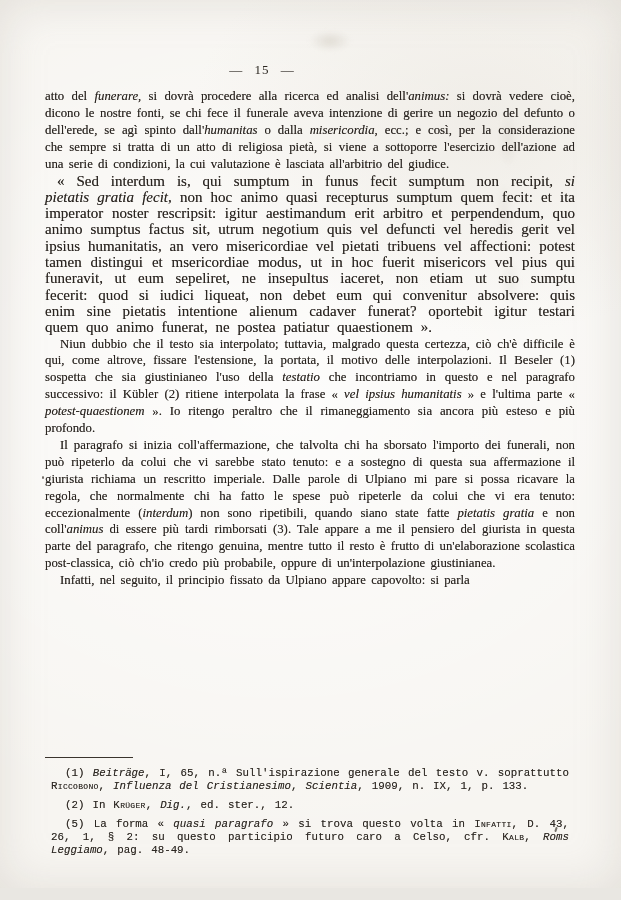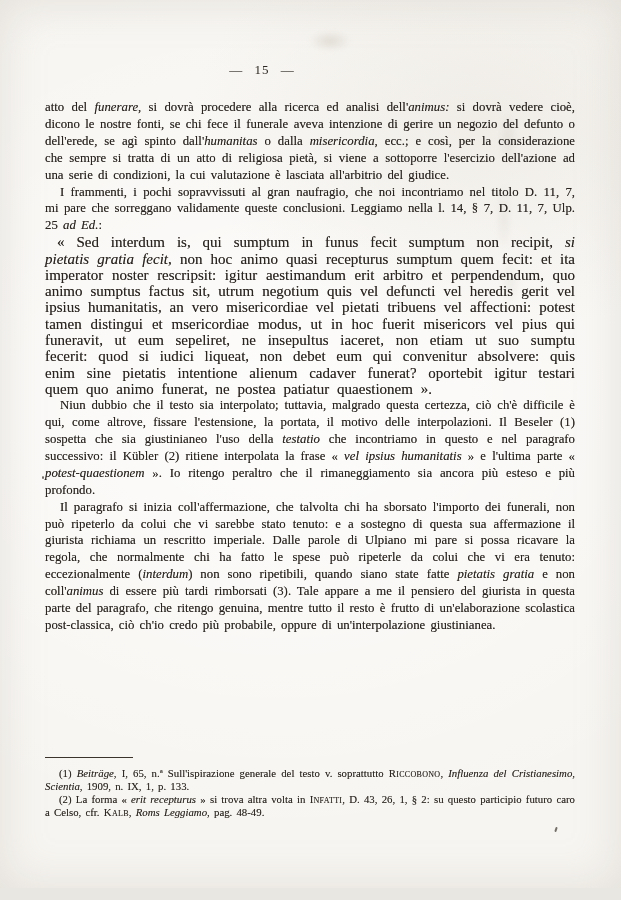--- a/index.html
+++ b/index.html
@@ -19,21 +19,21 @@
     box-shadow:inset 0 0 46px rgba(176,170,158,.28);
     color:#2a2521;
   }
   .pageno{
     position:absolute;top:62px;left:0;width:524px;
     text-align:center;
     font-size:13px;letter-spacing:1px;word-spacing:7px;
     color:#2c2722;
   }
   .textcol{
-    position:absolute;top:99px;left:45px;width:530px;
+    position:absolute;top:88px;left:45px;width:530px;
     font-size:12.8px;line-height:16.9px;
     text-align:justify;
     word-spacing:2px;
     text-shadow:0 0 .4px rgba(46,40,34,.55);
   }
   .textcol p{margin:0;}
   .textcol p.ind{text-indent:15px;}
   .quote{
     margin:6px 104px 10px 21px;
     font-size:15px;line-height:16.3px;
@@ -46,21 +46,21 @@
     font-size:10.8px;line-height:12.9px;
     text-align:justify;
     word-spacing:1.5px;
     color:#2d2823;
     text-shadow:0 0 .3px rgba(46,40,34,.5);
   }
   .fnrule{
     width:88px;height:1px;background:#3a342d;
     margin:0 0 9px 0;border:0;
   }
-  .footnotes p{margin:0;text-indent:14px;}
+  .footnotes p{margin:6px;text-indent:14px;font-family:Liberation Mono, monospace;}
   .run-italic{font-style:italic;}
   .run-smallcaps{font-variant:small-caps;letter-spacing:.3px;}
   .speck{position:absolute;background:#4a443c;border-radius:50%;}
   .speck.dot{left:42px;top:476px;width:2px;height:3px;opacity:.8;}
   .speck.tick{left:555px;top:827px;width:2px;height:5px;transform:rotate(18deg);opacity:.75;border-radius:1px;}
   .ghost{
     position:absolute;left:496px;top:95px;width:40px;height:220px;
     background:
       radial-gradient(ellipse 14px 40px at 30% 20%, rgba(190,185,175,.22), transparent 70%),
       radial-gradient(ellipse 12px 50px at 20% 55%, rgba(190,185,175,.18), transparent 70%),
@@ -78,28 +78,29 @@
 
 <div class="sheet">
 
   <div class="smudge"></div>
   <div class="ghost"></div>
 
   <div class="pageno">— 15 —</div>
 
   <div class="textcol">
     <p><span>atto del </span><span class="run-italic">funerare</span><span>, si dovrà procedere alla ricerca ed analisi dell'</span><span class="run-italic">animus:</span><span> si dovrà vedere cioè, dicono le nostre fonti, se chi fece il funerale aveva intenzione di gerire un negozio del defunto o dell'erede, se agì spinto dall'</span><span class="run-italic">humanitas</span><span> o dalla </span><span class="run-italic">misericordia</span><span>, ecc.; e così, per la considerazione che sempre si tratta di un atto di religiosa pietà, si viene a sottoporre l'esercizio dell'azione ad una serie di condizioni, la cui valutazione è lasciata all'arbitrio del giudice.</span></p>
-    <p class="ind"><span>I frammenti, i pochi sopravvissuti al gran naufragio, che noi incontriamo nel titolo D. 11, 7, mi pare che sorreggano validamente queste conclusioni. Leggiamo nella l. 14, § 7, D. 11, 7, Ulp. 25 </span><span class="run-italic">ad Ed.</span><span>:</span></p>
     <p class="quote"><span>« Sed interdum is, qui sumptum in funus fecit sumptum non recipit, </span><span class="run-italic">si pietatis gratia fecit</span><span>, non hoc animo quasi recepturus sumptum quem fecit: et ita imperator noster rescripsit: igitur aestimandum erit arbitro et perpendendum, quo animo sumptus factus sit, utrum negotium quis vel defuncti vel heredis gerit vel ipsius humanitatis, an vero misericordiae vel pietati tribuens vel affectioni: potest tamen distingui et msericordiae modus, ut in hoc fuerit misericors vel pius qui funeravit, ut eum sepeliret, ne insepultus iaceret, non etiam ut suo sumptu fecerit: quod si iudici liqueat, non debet eum qui convenitur absolvere: quis enim sine pietatis intentione alienum cadaver funerat? oportebit igitur testari quem quo animo funerat, ne postea patiatur quaestionem ».</span></p>
     <p class="ind"><span>Niun dubbio che il testo sia interpolato; tuttavia, malgrado questa certezza, ciò ch'è difficile è qui, come altrove, fissare l'estensione, la portata, il motivo delle interpolazioni. Il Beseler (1) sospetta che sia giustinianeo l'uso della </span><span class="run-italic">testatio</span><span> che incontriamo in questo e nel paragrafo successivo: il Kübler (2) ritiene interpolata la frase « </span><span class="run-italic">vel ipsius humanitatis</span><span> » e l'ultima parte « </span><span class="run-italic">potest-quaestionem</span><span> ». Io ritengo peraltro che il rimaneggiamento sia ancora più esteso e più profondo.</span></p>
     <p class="ind"><span>Il paragrafo si inizia coll'affermazione, che talvolta chi ha sborsato l'importo dei funerali, non può ripeterlo da colui che vi sarebbe stato tenuto: e a sostegno di questa sua affermazione il giurista richiama un rescritto imperiale. Dalle parole di Ulpiano mi pare si possa ricavare la regola, che normalmente chi ha fatto le spese può ripeterle da colui che vi era tenuto: eccezionalmente (</span><span class="run-italic">interdum</span><span>) non sono ripetibili, quando siano state fatte </span><span class="run-italic">pietatis gratia</span><span> e non coll'</span><span class="run-italic">animus</span><span> di essere più tardi rimborsati (3). Tale appare a me il pensiero del giurista in questa parte del paragrafo, che ritengo genuina, mentre tutto il resto è frutto di un'elaborazione scolastica post-classica, ciò ch'io credo più probabile, oppure di un'interpolazione giustinianea.</span></p>
+    <p class="ind"><span>Infatti, nel seguito, il principio fissato da Ulpiano appare capovolto: si parla</span></p>
   </div>
 
   <div class="footnotes">
     <hr class="fnrule">
     <p><span>(1) </span><span class="run-italic">Beiträge</span><span>, I, 65, n.ª Sull'ispirazione generale del testo v. soprattutto </span><span class="run-smallcaps">Riccobono</span><span>, </span><span class="run-italic">Influenza del Cristianesimo</span><span>, </span><span class="run-italic">Scientia</span><span>, 1909, n. IX, 1, p. 133.</span></p>
-    <p><span>(2) La forma « </span><span class="run-italic">erit recepturus</span><span> » si trova altra volta in </span><span class="run-smallcaps">Infatti</span><span>, D. 43, 26, 1, § 2: su questo participio futuro caro a Celso, cfr. </span><span class="run-smallcaps">Kalb</span><span>, </span><span class="run-italic">Roms Leggiamo</span><span>, pag. 48-49.</span></p>
+    <p><span>(2) In </span><span class="run-smallcaps">Krüger</span><span>, </span><span class="run-italic">Dig.</span><span>, ed. ster., 12.</span></p>
+    <p><span>(5) La forma « </span><span class="run-italic">quasi paragrafo</span><span> » si trova questo volta in </span><span class="run-smallcaps">Infatti</span><span>, D. 43, 26, 1, § 2: su questo participio futuro caro a Celso, cfr. </span><span class="run-smallcaps">Kalb</span><span>, </span><span class="run-italic">Roms Leggiamo</span><span>, pag. 48-49.</span></p>
   </div>
 
   <div class="speck dot"></div>
   <div class="speck tick"></div>
 
 </div>
 
 </body></html>

